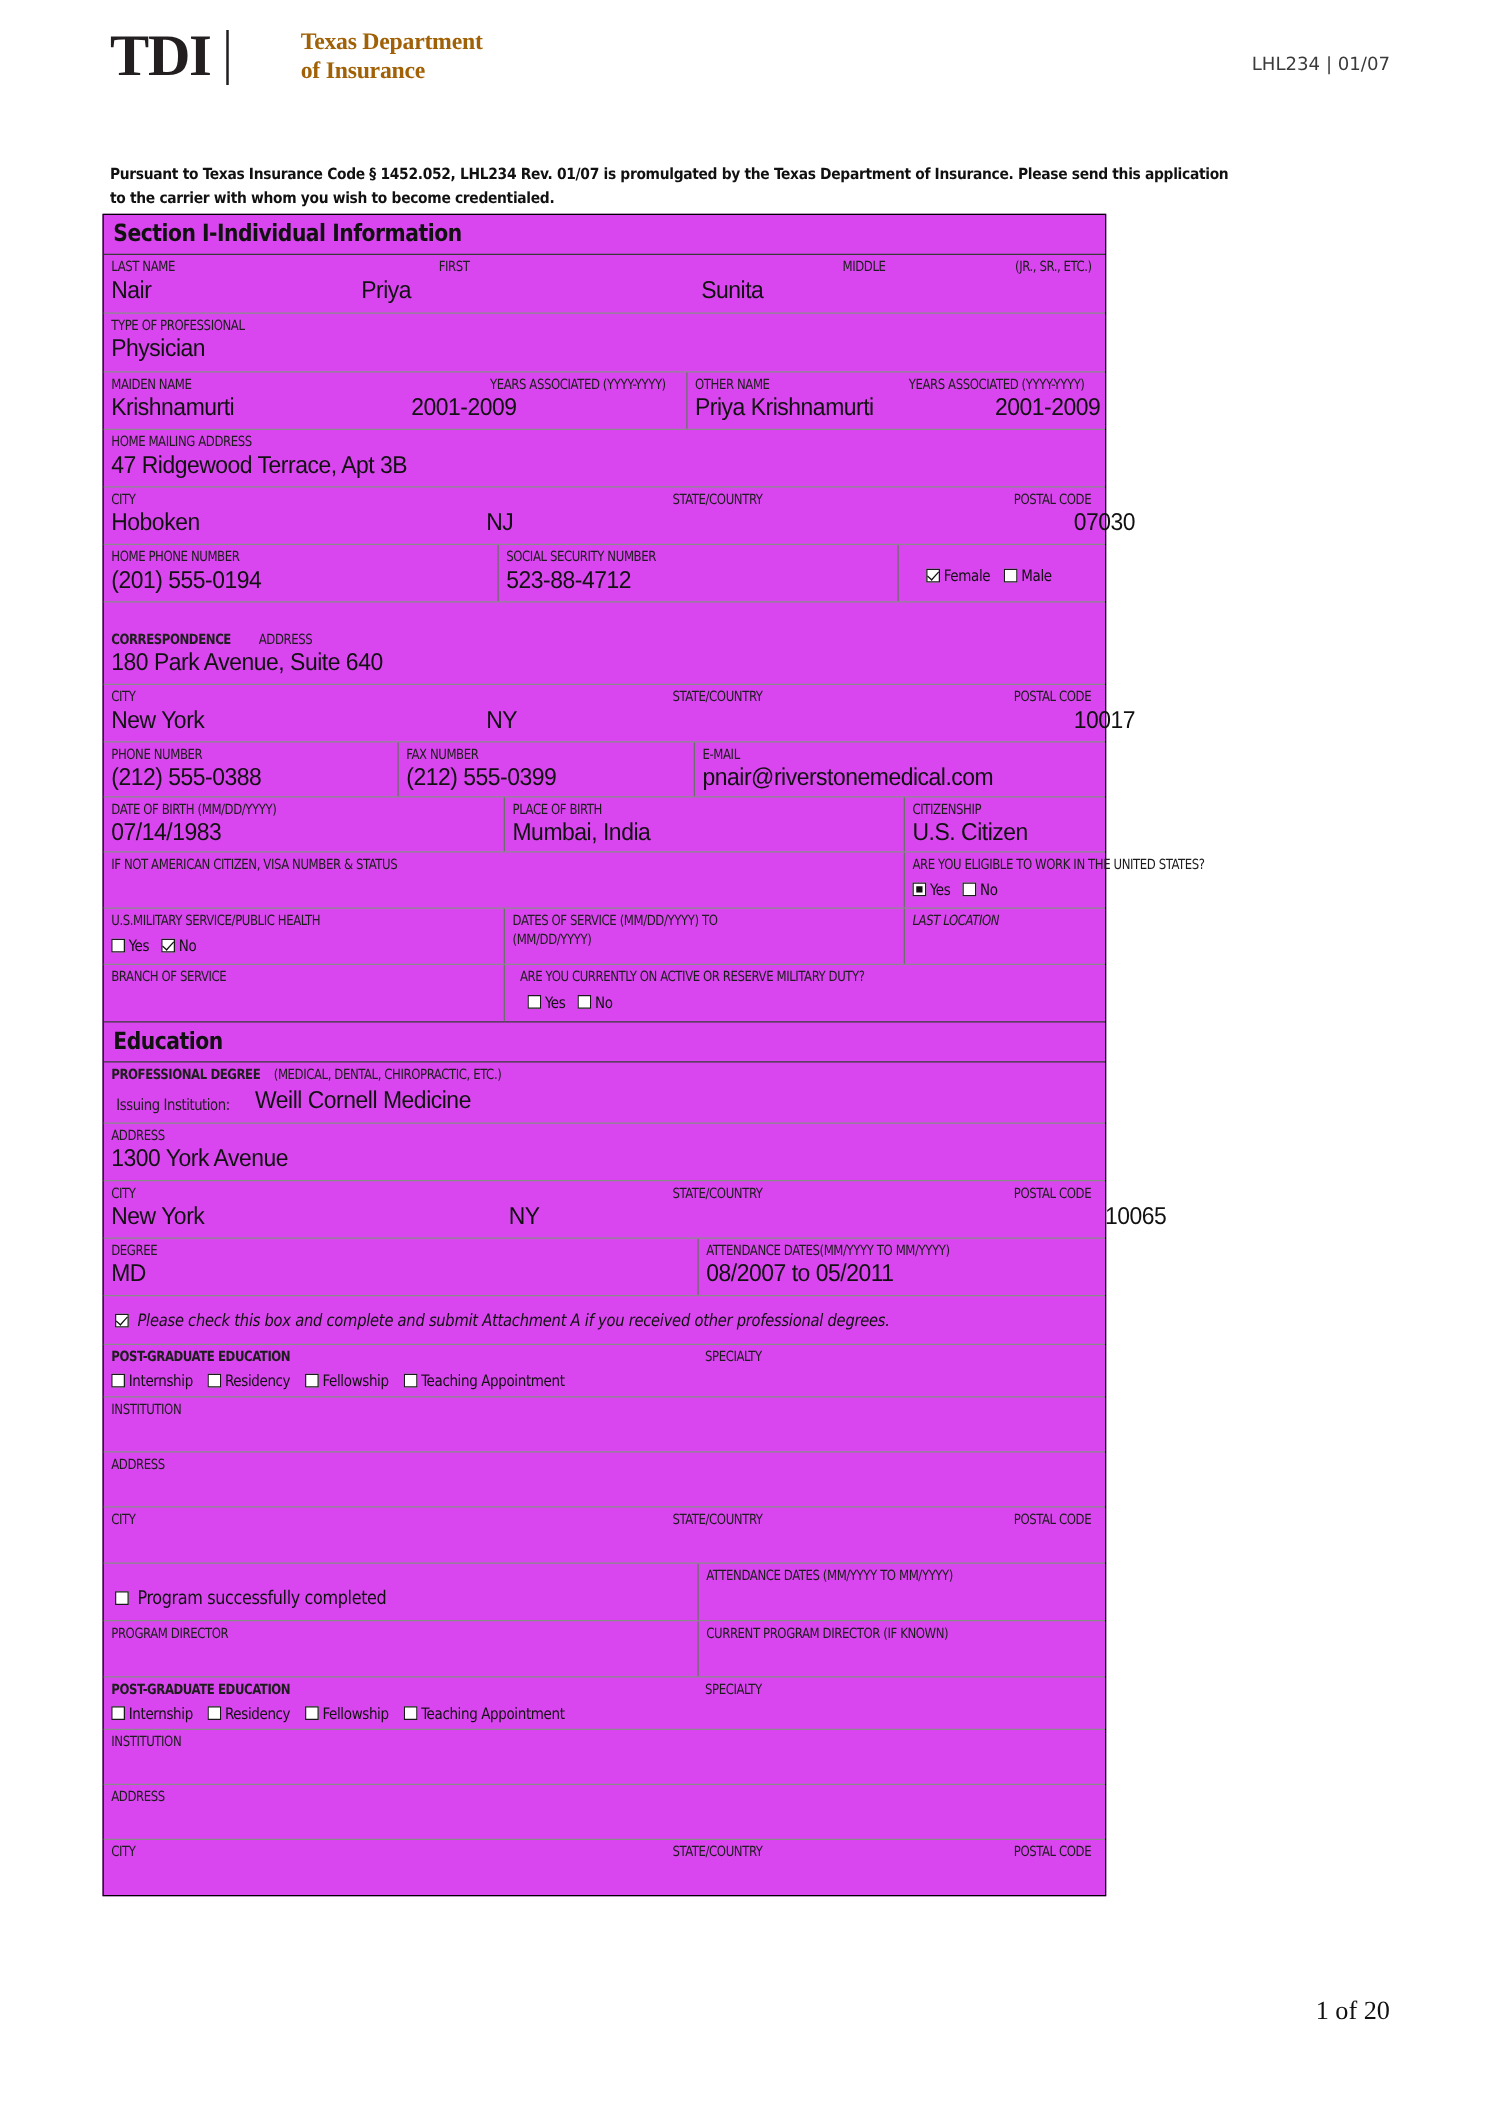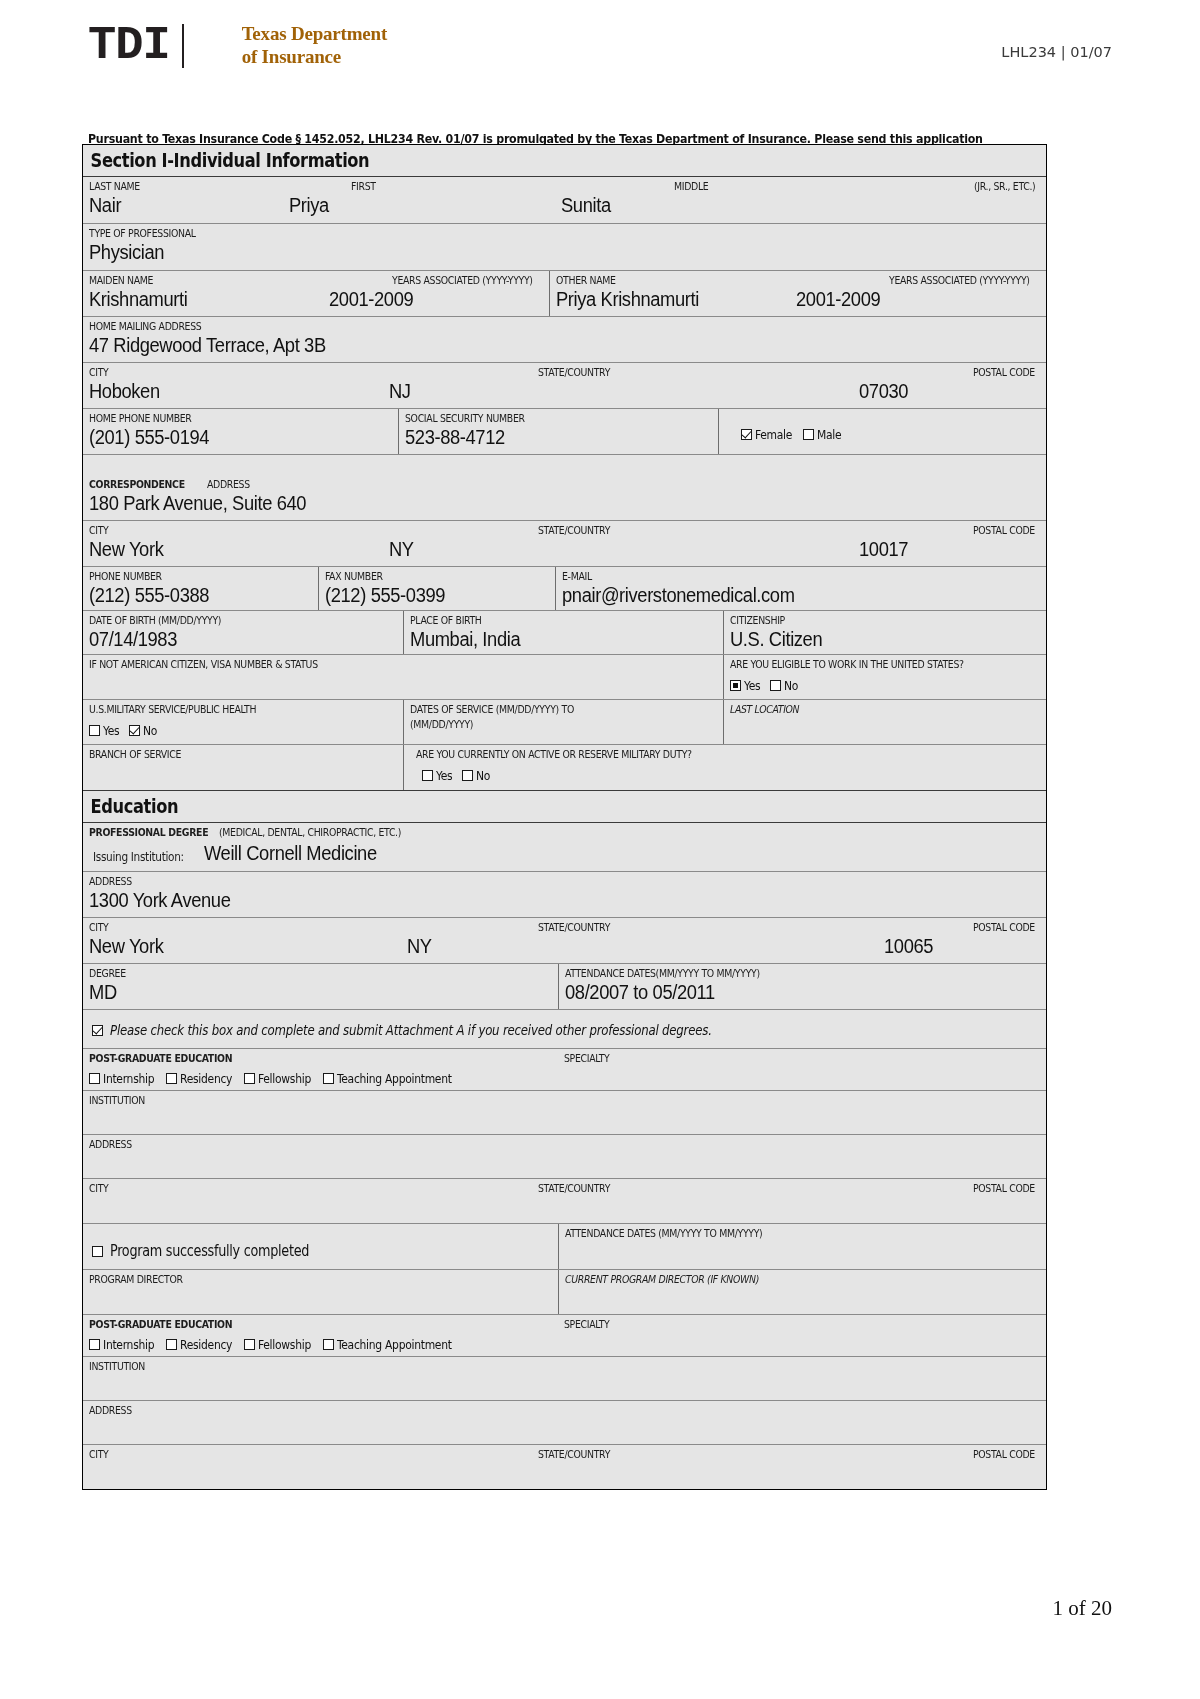--- a/index.html
+++ b/index.html
@@ -28,21 +28,21 @@
     height: 112px;
   }
   .logo-wrap {
     position: absolute;
     left: 88px;
     top: 22px;
     display: flex;
     align-items: center;
   }
   .logo-tdi {
-    font-family: Liberation Mono, monospace;
+    font-family: Liberation Serif, serif;
     font-weight: bold;
     font-size: 47px;
     letter-spacing: -1px;
     line-height: 1;
     color: #231f20;
     padding-right: 12px;
   }
   .logo-rule {
     width: 2px;
     height: 44px;
@@ -88,26 +88,26 @@
     font-size: 12.3px;
     line-height: 1.55;
     color: #111;
     letter-spacing: -0.25px;
   }
 
   
   .form {
     position: absolute;
     left: 82px;
-    top: 144px;
-    width: 965px;
+    top: 171px;
+    width: 803px;
     border: 1.6px solid #000;
     border-top: 1.6px solid #000;
     box-sizing: border-box;
-    background: #e5e5e5;
+    background: #d946ef;
   }
   .row {
     display: flex;
     border-bottom: 1.1px solid #8a8a8a;
     box-sizing: border-box;
   }
   .row.last { border-bottom: none; }
   .row.heavy { border-bottom: 1.5px solid #3a3a3a; }
   .cell {
     position: relative;
@@ -656,21 +656,21 @@
 
     <div class="row">
       <div class="cell" style="flex:0 0 475px; height:44px;">
         <div class="lblrow">
             <span class="lbl at">PROGRAM DIRECTOR</span>
           </div>
         <div class="valrow">
             <span class="val at"></span>
           </div>
       </div>
-      <div class="cell div" style="height:44px;font-style:italic;">
+      <div class="cell div" style="height:44px;">
         <div class="lblrow">
             <span class="lbl at">CURRENT PROGRAM DIRECTOR (IF KNOWN)</span>
           </div>
         <div class="valrow">
             <span class="val at"></span>
           </div>
       </div>
     </div>
 
     <div class="row">

